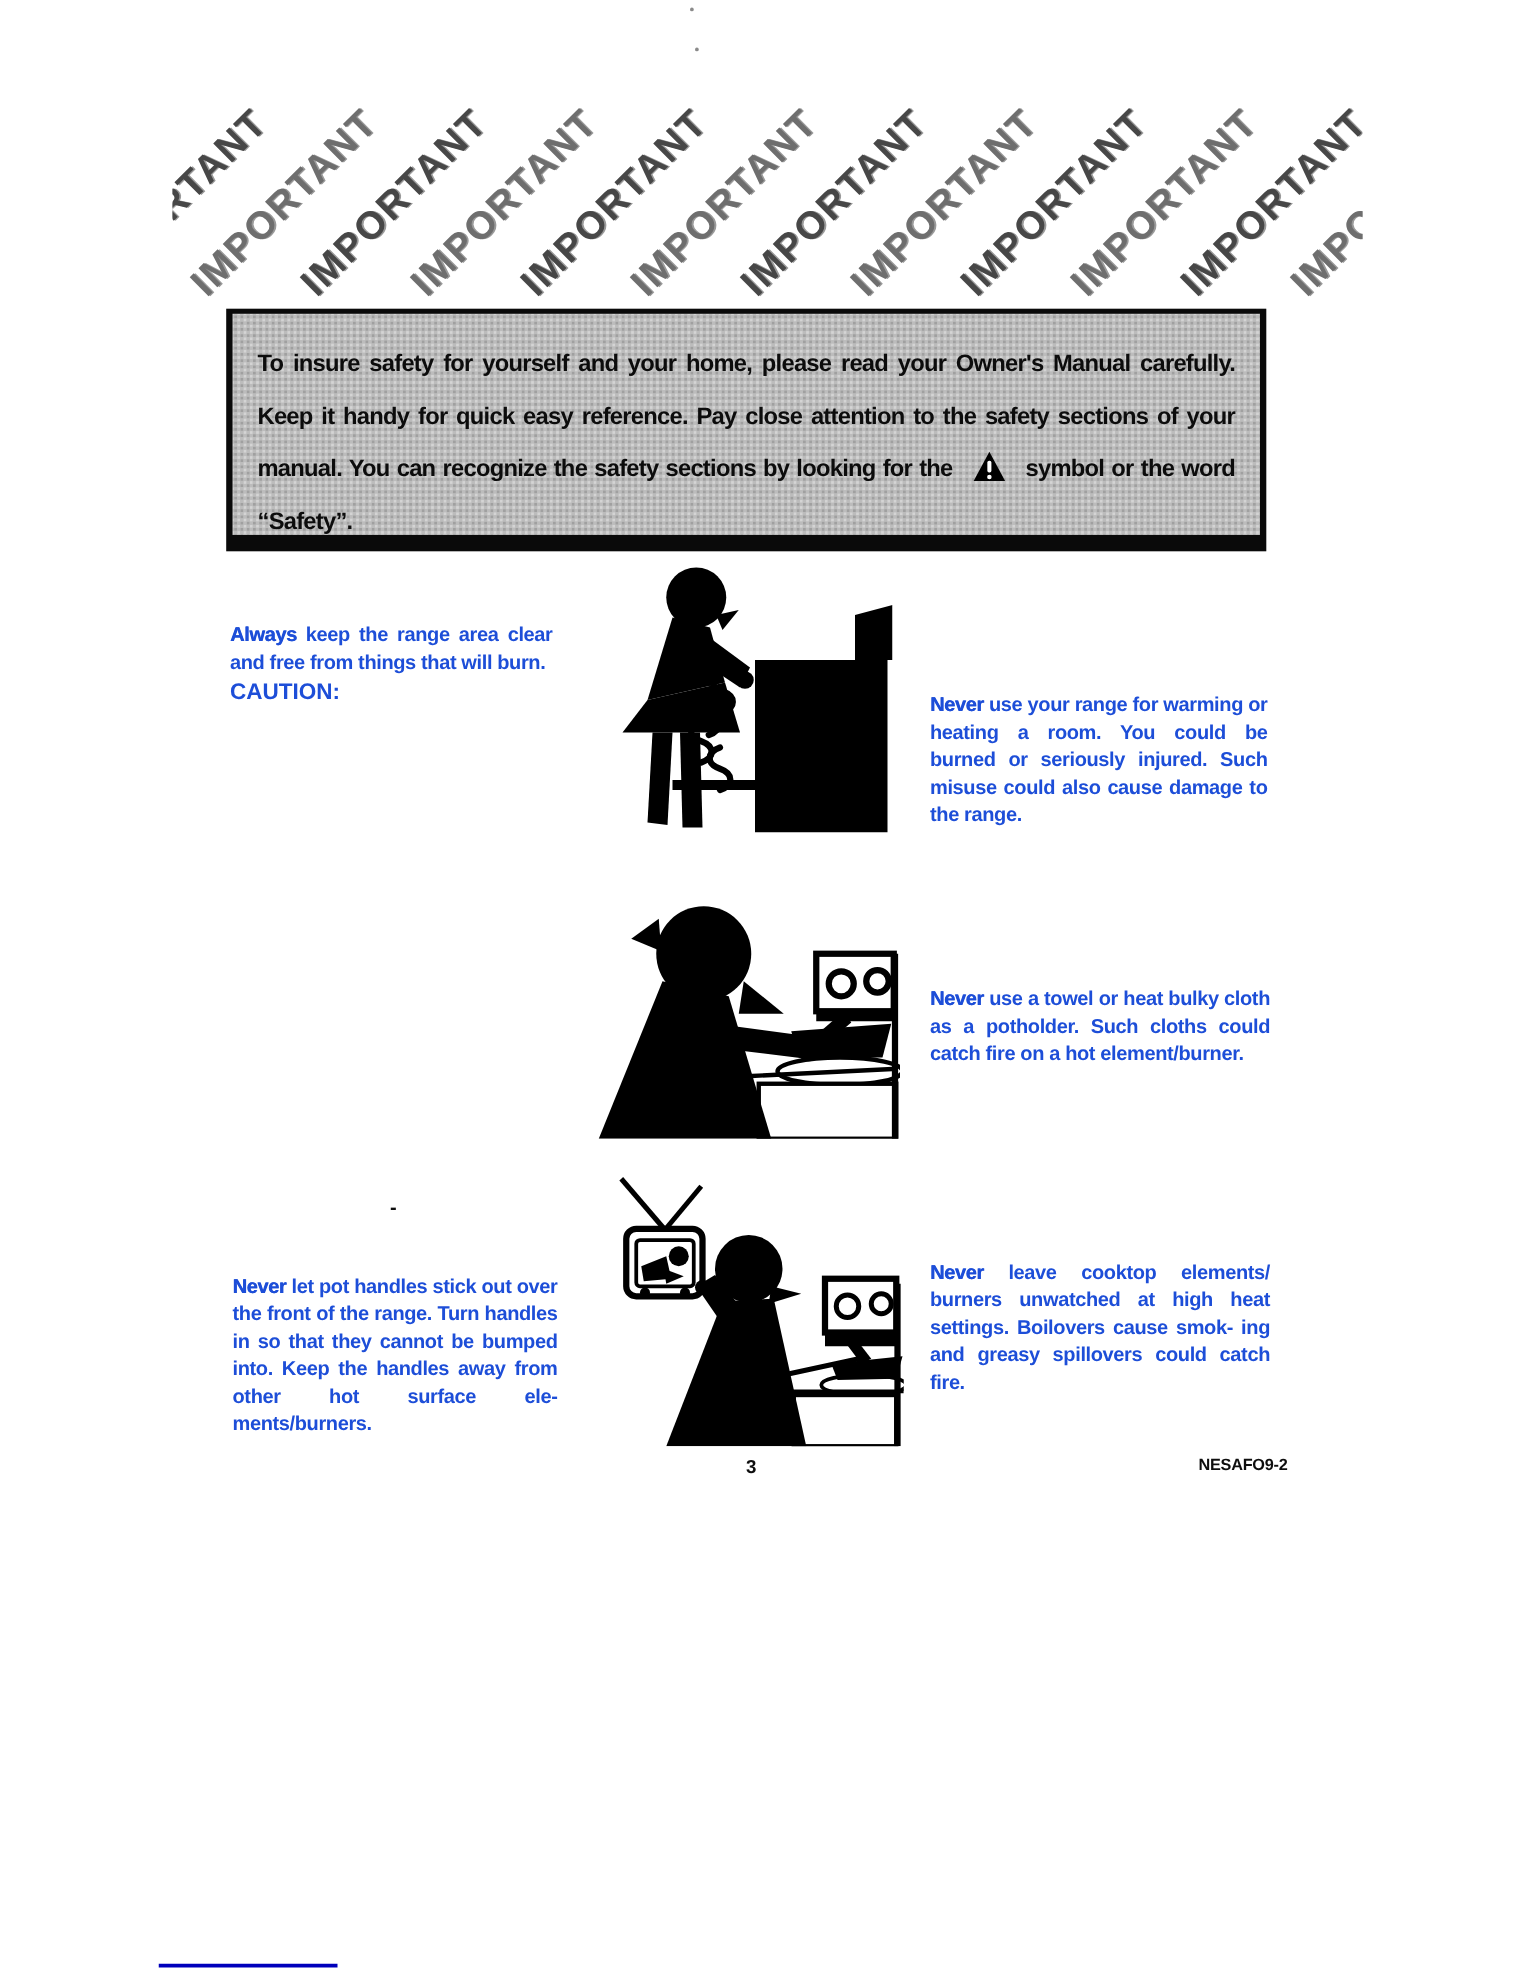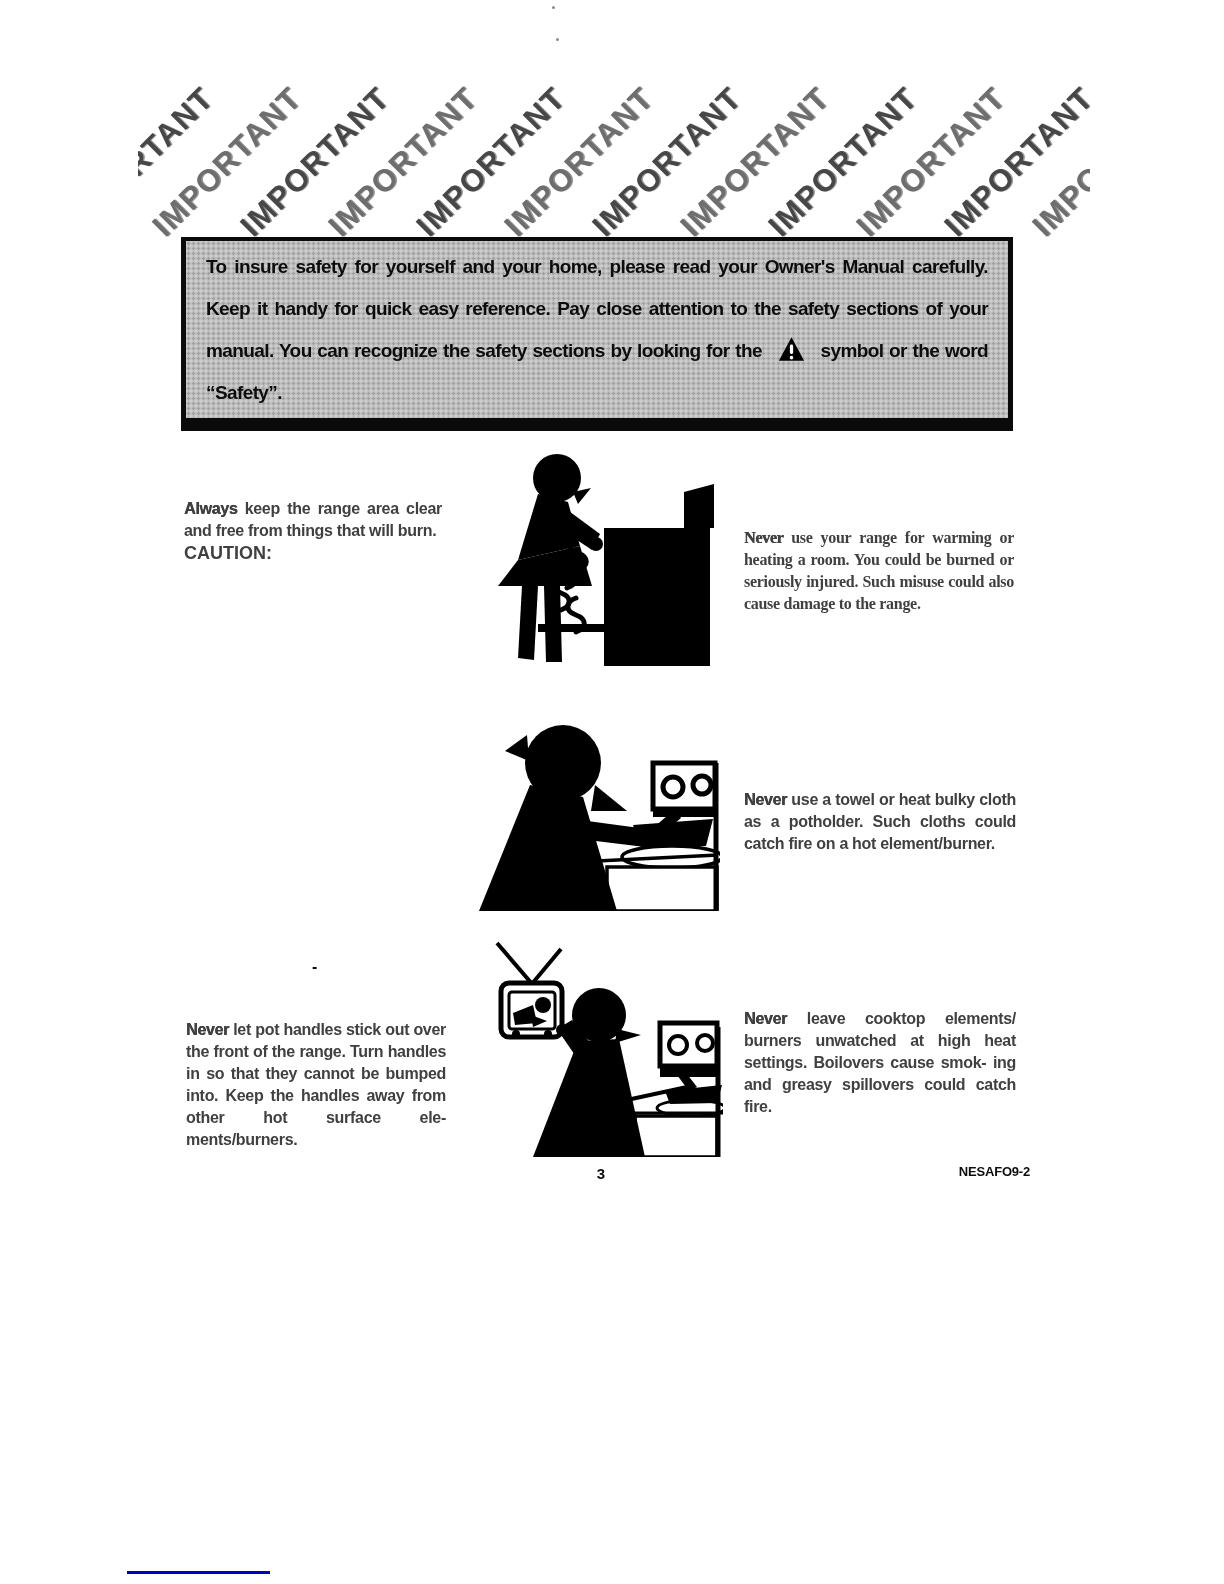--- a/index.html
+++ b/index.html
@@ -19,48 +19,48 @@
     font-weight:bold; font-size:31px; letter-spacing:1.5px;
     transform:rotate(-45deg); transform-origin:left bottom;
     color:#585858;
     text-shadow:1px 1px 0 #9a9a9a;
   }
   .wm-word:nth-child(odd){ color:#474747; }
   .wm-word:nth-child(even){ color:#6e6e6e; }
 
   
   .notice-box {
-    position:absolute; left:181px; top:237px; width:832px; height:194px;
+    position:absolute; left:181px; top:247px; width:832px; height:194px;
     box-sizing:border-box;
     border:5px solid #0a0a0a; border-top-width:4px; border-bottom-width:13px;
     background-color:#bcbcbc;
     background-image:
       radial-gradient(#a0a0a0 1px, transparent 1.3px),
       radial-gradient(#d4d4d4 1px, transparent 1.3px);
     background-size:5px 5px, 5px 5px;
     background-position:0 0, 2.5px 2.5px;
-    padding:5px 20px 0 20px;
+    padding:20px 20px 0 20px;
     font-size:19px; font-weight:bold; letter-spacing:-0.6px;
     line-height:42px; text-align:justify; color:#0c0c0c;
   }
   .warn-tri { display:inline-block; width:27px; height:26px; vertical-align:-5px; margin:0 10px; }
 
   
   .col {
     position:absolute; font-weight:bold; font-size:16px; line-height:22px;
-    letter-spacing:-0.3px; text-align:justify; color:#404040;
+    letter-spacing:-0.3px; text-align:justify; color:#1d4ed8;
   }
   .col p { margin:0; }
   .caution-heading {
     font-size:18px; letter-spacing:0; margin:17px 0 7px 0; text-align:left;
   }
   .lead { text-shadow:0.4px 0 0 currentColor; }
 
   #r1-left  { left:184px; top:498px; width:258px; }
-  #r1-right { left:744px; top:527px; width:270px;font-family:Liberation Serif, serif; }
+  #r1-right { left:744px; top:554px; width:270px; }
   #r2-left  { left:184px; top:789px; width:262px; }
   #r2-right { left:744px; top:789px; width:272px; }
   #r3-left  { left:186px; top:1007px; width:260px;margin-top:12px; }
   #r3-right { left:744px; top:1008px; width:272px; }
 
   
   .illu { position:absolute; }
   #illu-1 { left:478px; top:448px; width:236px; height:218px; }
   #illu-2 { left:475px; top:715px; width:245px; height:196px; }
   #illu-3 { left:475px; top:935px; width:248px; height:222px; }

